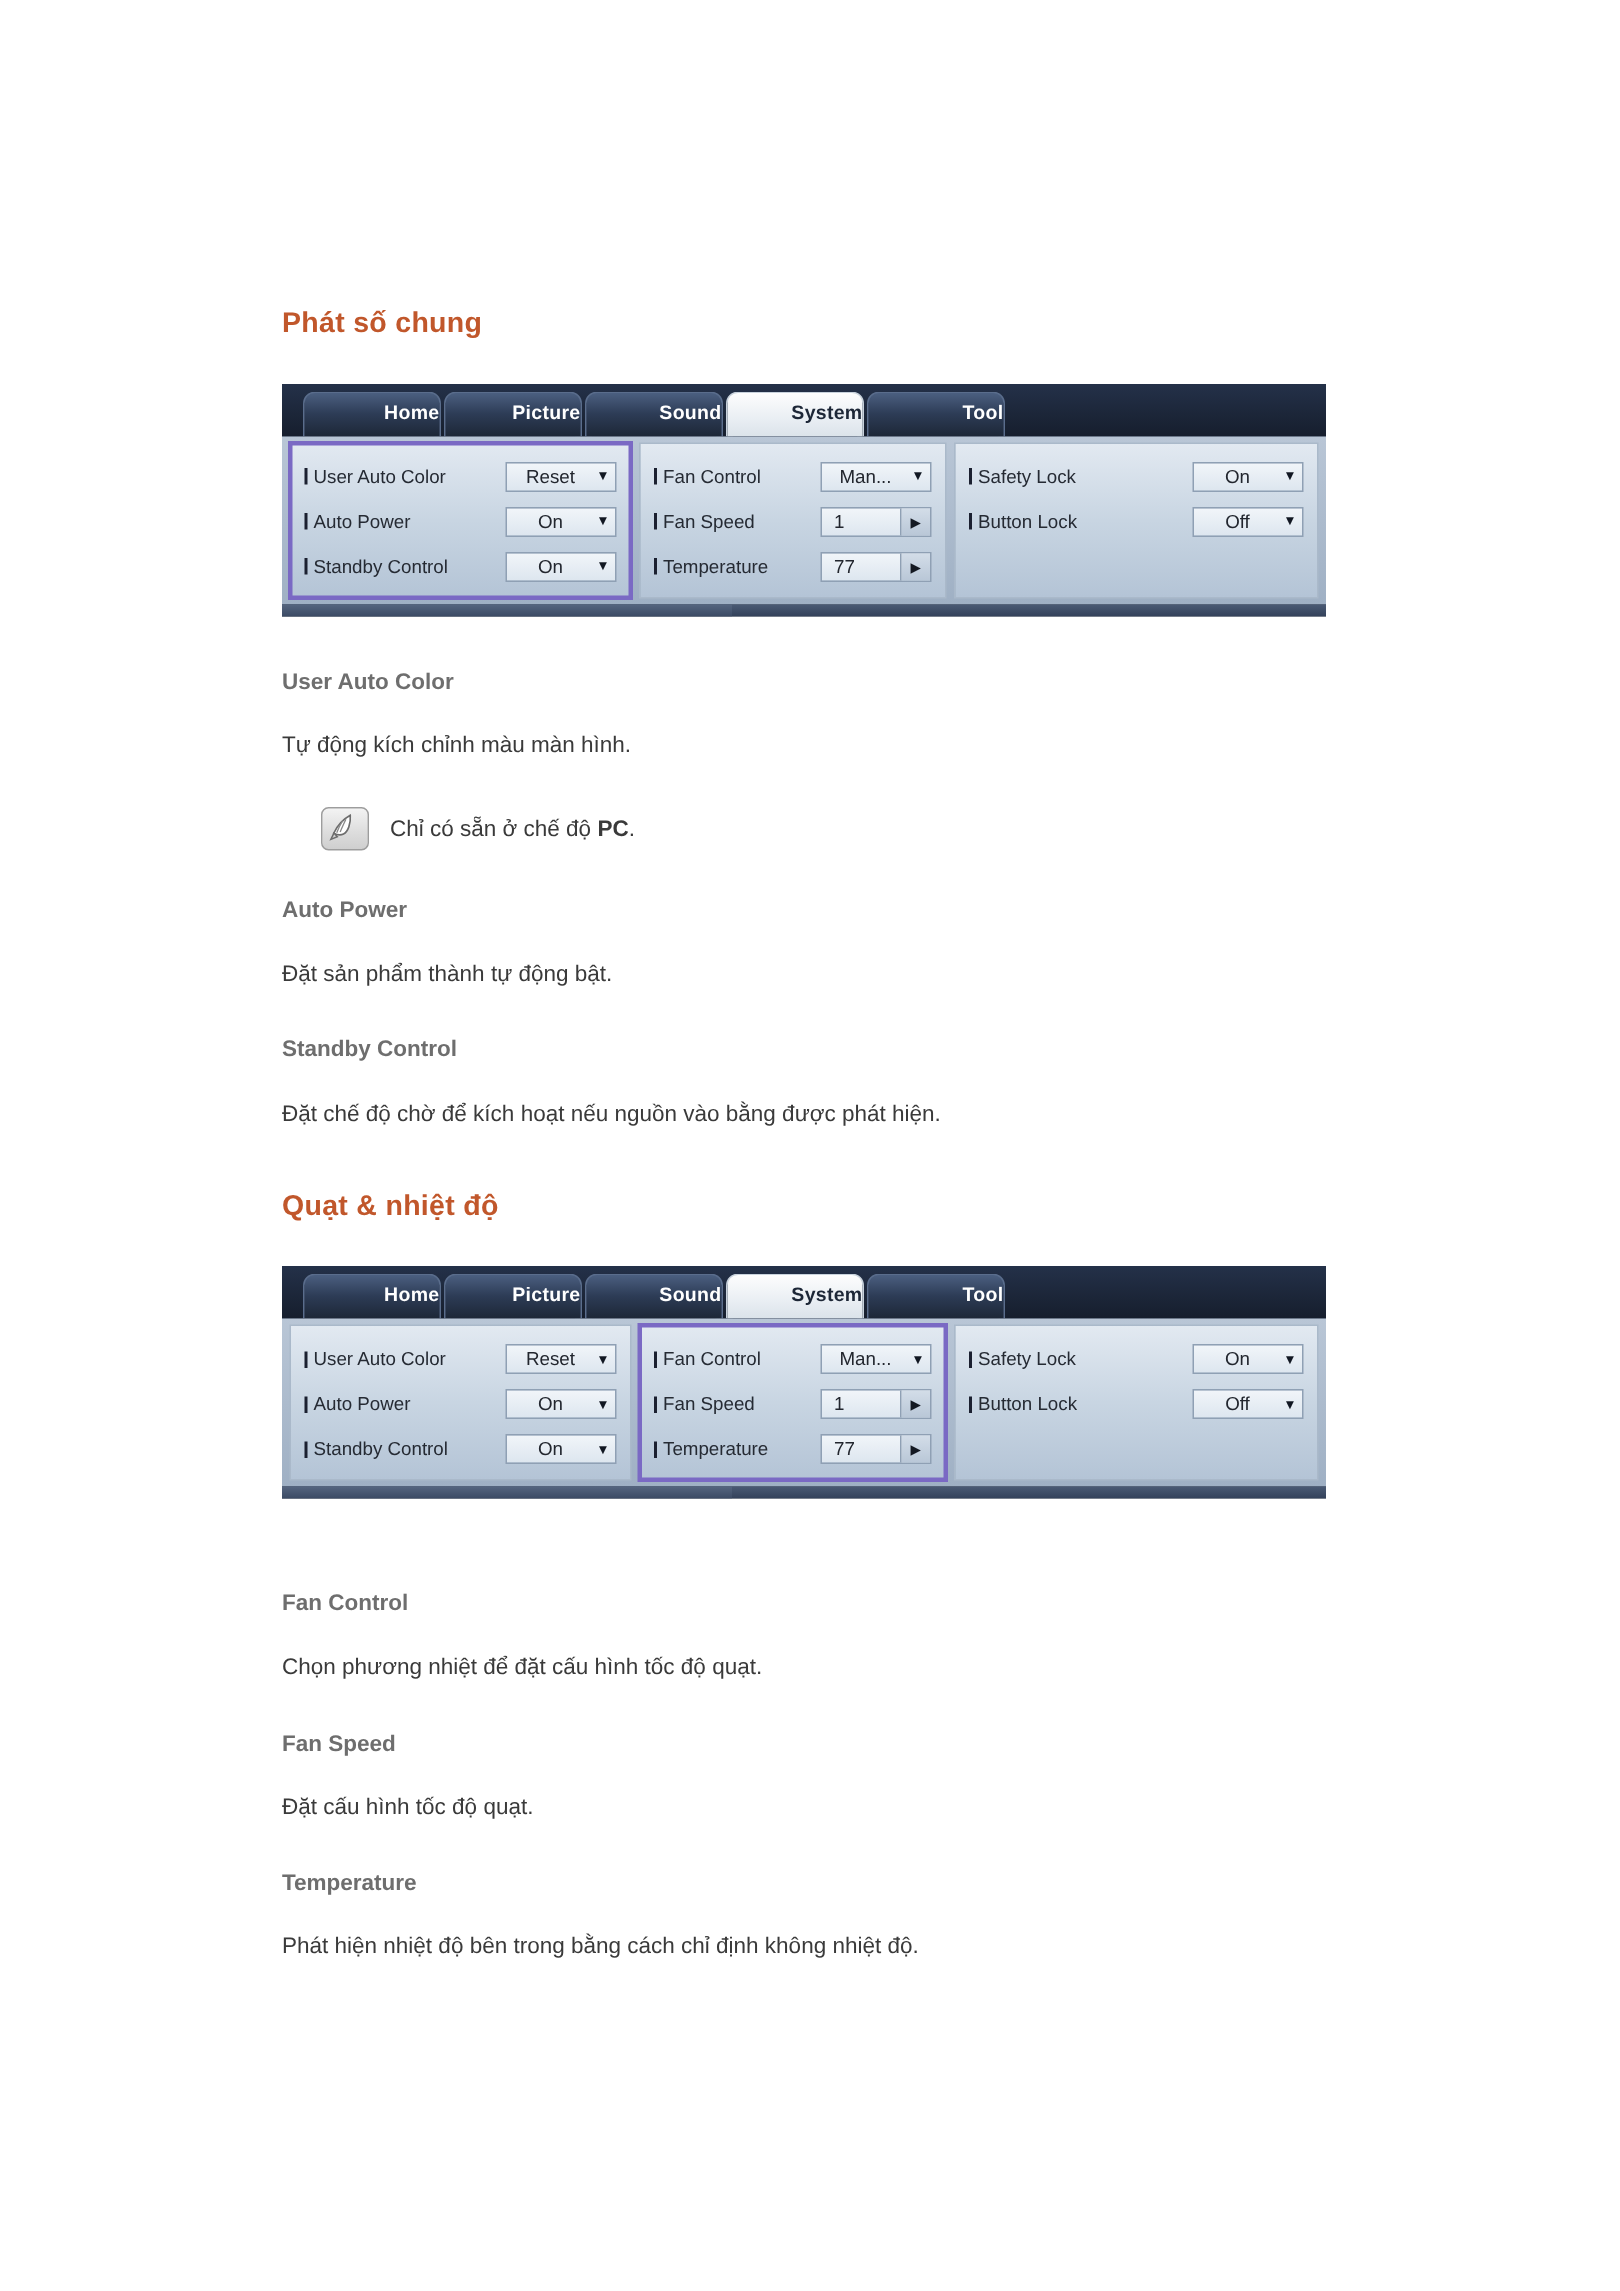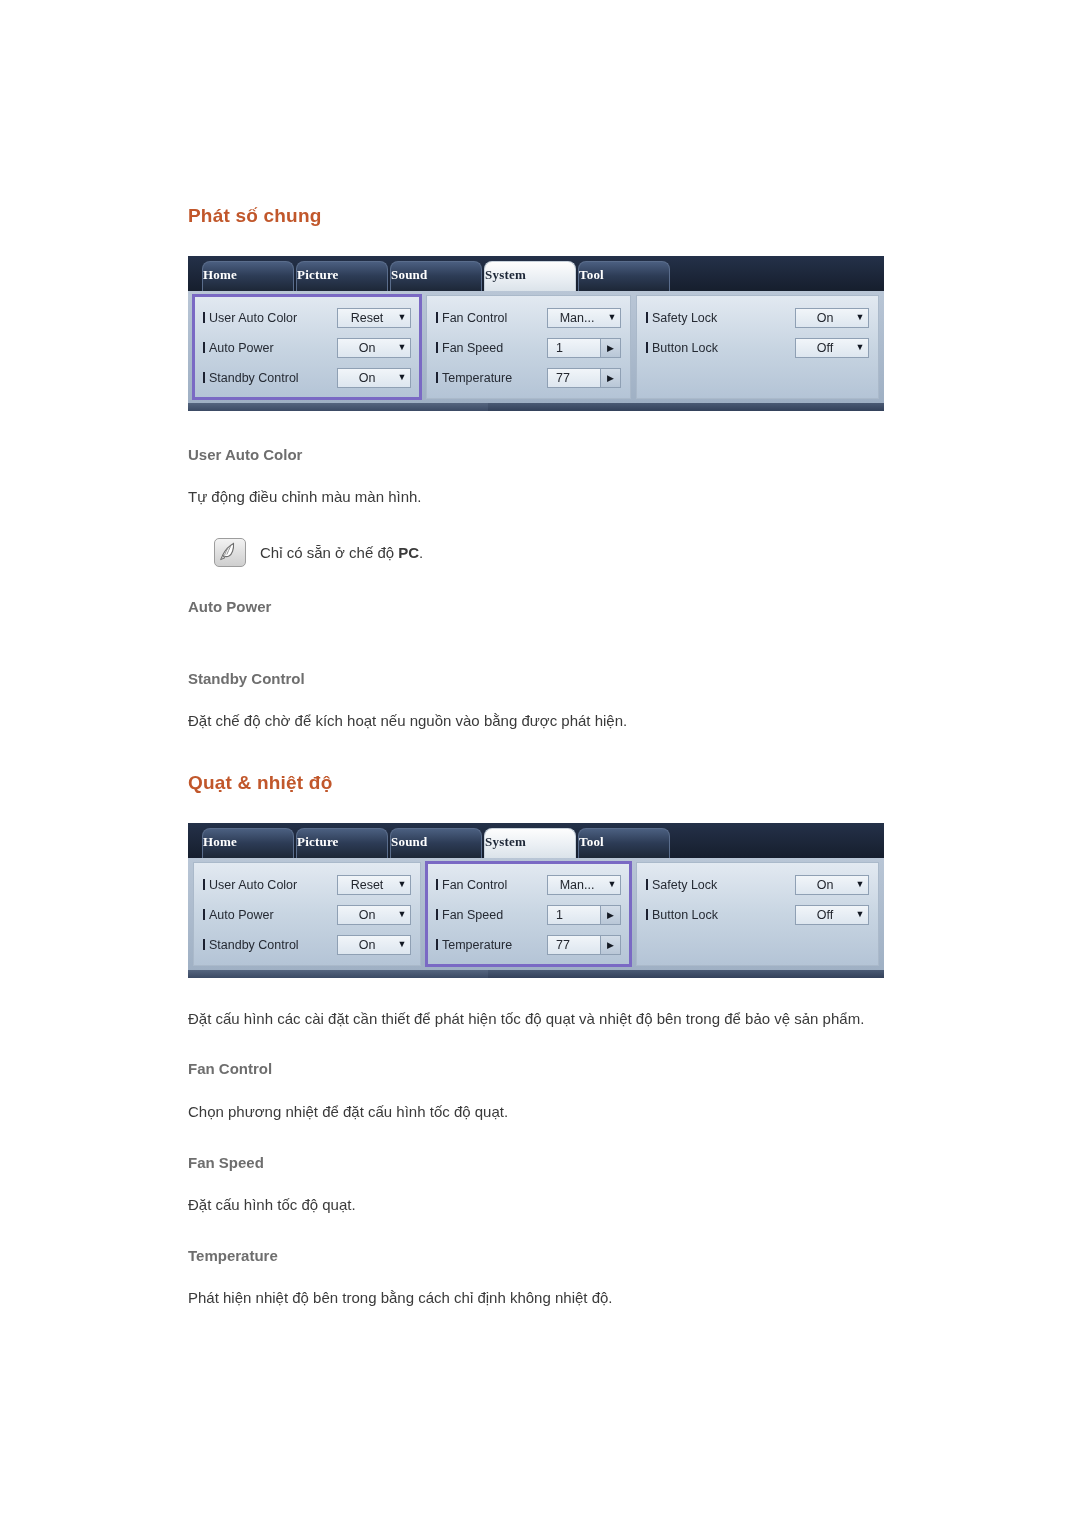--- a/index.html
+++ b/index.html
@@ -100,28 +100,27 @@
   }
 
   .osd-tab {
     position: absolute;
     top: 5px;
     height: 30px;
     border-radius: 8px 8px 0 0;
     font-size: 13px;
     font-weight: bold;
     color: #ffffff;
-    text-align: left;
+    text-align: right;
     line-height: 26px;
     background: linear-gradient(to bottom, #4b5f80 0%, #2d3c56 48%, #1d2737 100%);
     border: 1px solid #5a6d8c;
     border-bottom: none;
     box-sizing: border-box;
     letter-spacing: 0.2px;
-    font-family: Liberation Serif, serif;
   }
   .osd-tab.active {
     background: linear-gradient(to bottom, #fdfdfd 0%, #e9eef3 60%, #dbe3ea 100%);
     border: 1px solid #c8d2dc;
     border-bottom: none;
     color: #1d2737;
   }
 
   .osd-body {
     position: absolute;
@@ -340,40 +339,41 @@
       </div>
       <div class="osd-footer">
         <div class="thumb"></div>
       </div>
     </div>
 
     <div class="gap-lg"></div>
 
     <h3 class="sub-heading">User Auto Color</h3>
     <div class="gap-sm"></div>
-    <p class="body-text">Tự động điều chỉnh màu màn hình.</p>
+    <p class="body-text">Tự động kích chỉnh màu màn hình.</p>
 
     <div class="gap-md"></div>
 
     <div class="note-row">
       <span class="note-icon">
         <svg width="21" height="20" viewBox="0 0 21 20" xmlns="http://www.w3.org/2000/svg">
           <path d="M14.5 1.5 C10 4 6 8 3.5 13.5 C5.5 14.5 8 15 10 14 C13 12.5 15 7 14.5 1.5 Z" fill="#ffffff" stroke="#6d6d6d" stroke-width="1.1"></path>
           <path d="M9.5 5 C8 7.5 6.5 10.5 5.5 13.2" stroke="#8a8a8a" stroke-width="0.9" fill="none"></path>
           <path d="M11.6 4.2 C10.3 6.9 8.9 9.8 7.8 12.6" stroke="#8a8a8a" stroke-width="0.9" fill="none"></path>
           <path d="M3.6 13.4 L1.6 17.6 L5.9 15.8 Z" fill="#d2d2d2" stroke="#6d6d6d" stroke-width="1"></path>
         </svg>
       </span>
       <span class="note-text"><span>Chỉ có sẵn ở chế độ </span><b>PC</b><span>.</span></span>
     </div>
 
     <div class="gap-md"></div>
 
     <h3 class="sub-heading">Auto Power</h3>
     <div class="gap-sm"></div>
+    <p class="body-text">Đặt sản phẩm thành tự động bật.</p>
 
     <div class="gap-md"></div>
 
     <h3 class="sub-heading">Standby Control</h3>
     <div class="gap-sm"></div>
     <p class="body-text">Đặt chế độ chờ để kích hoạt nếu nguồn vào bằng được phát hiện.</p>
 
     <div style="height:40px"></div>
 
     <h2 class="section-heading">Quạt &amp; nhiệt độ</h2>
@@ -479,21 +479,20 @@
         </div>
 
       </div>
       <div class="osd-footer">
         <div class="thumb"></div>
       </div>
     </div>
 
     <div class="gap-md"></div>
 
-    <p class="body-text" style="width:830px;">Đặt cấu hình các cài đặt cần thiết để phát hiện tốc độ quạt và nhiệt độ bên trong để bảo vệ sản phẩm.</p>
 
     <div class="gap-md"></div>
 
     <h3 class="sub-heading">Fan Control</h3>
     <div class="gap-sm"></div>
     <p class="body-text">Chọn phương nhiệt để đặt cấu hình tốc độ quạt.</p>
 
     <div class="gap-md"></div>
 
     <h3 class="sub-heading">Fan Speed</h3>

